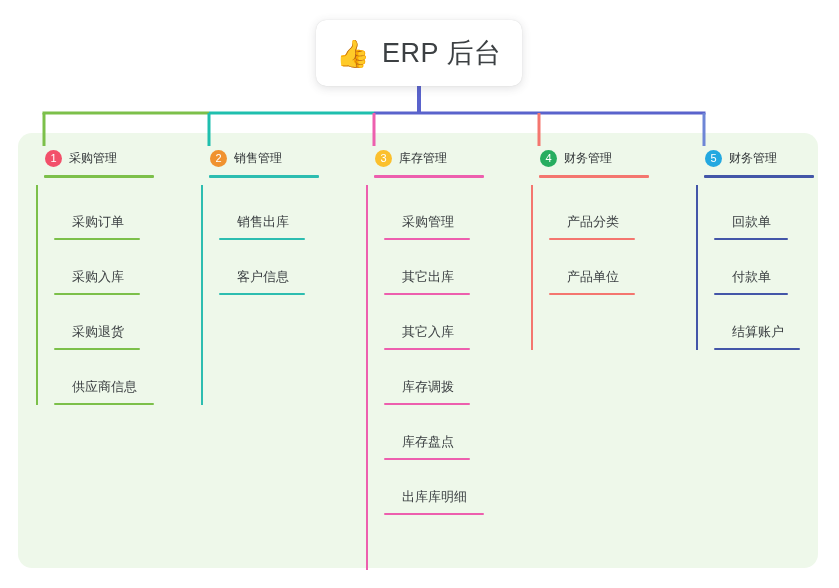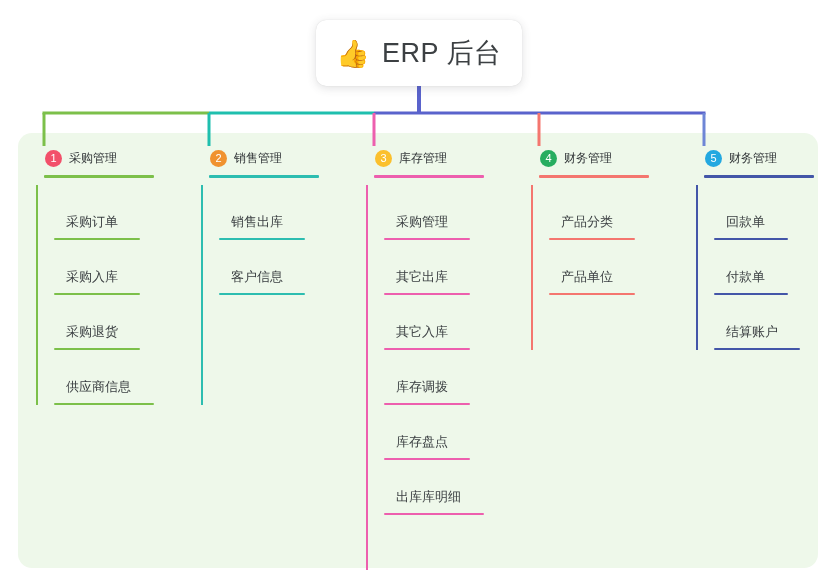--- a/index.html
+++ b/index.html
@@ -130,21 +130,21 @@
     top: 0;
     width: 2px;
   }
   .leaf {
     position: relative;
     height: 55px;
     box-sizing: border-box;
   }
   .leaf-label {
     position: absolute;
-    left: 12px;
+    left: 18px;
     bottom: 9px;
     font-size: 13px;
     color: #3c4043;
     white-space: nowrap;
   }
   .leaf-rule {
     position: absolute;
     left: 0;
     bottom: 0;
     height: 2px;

